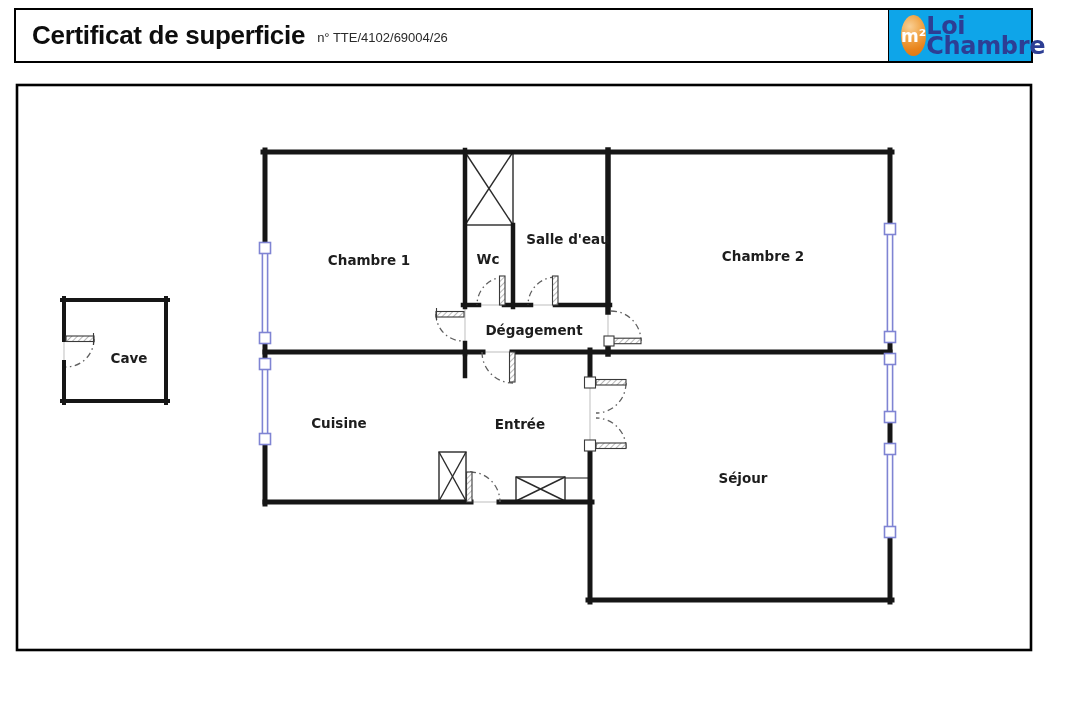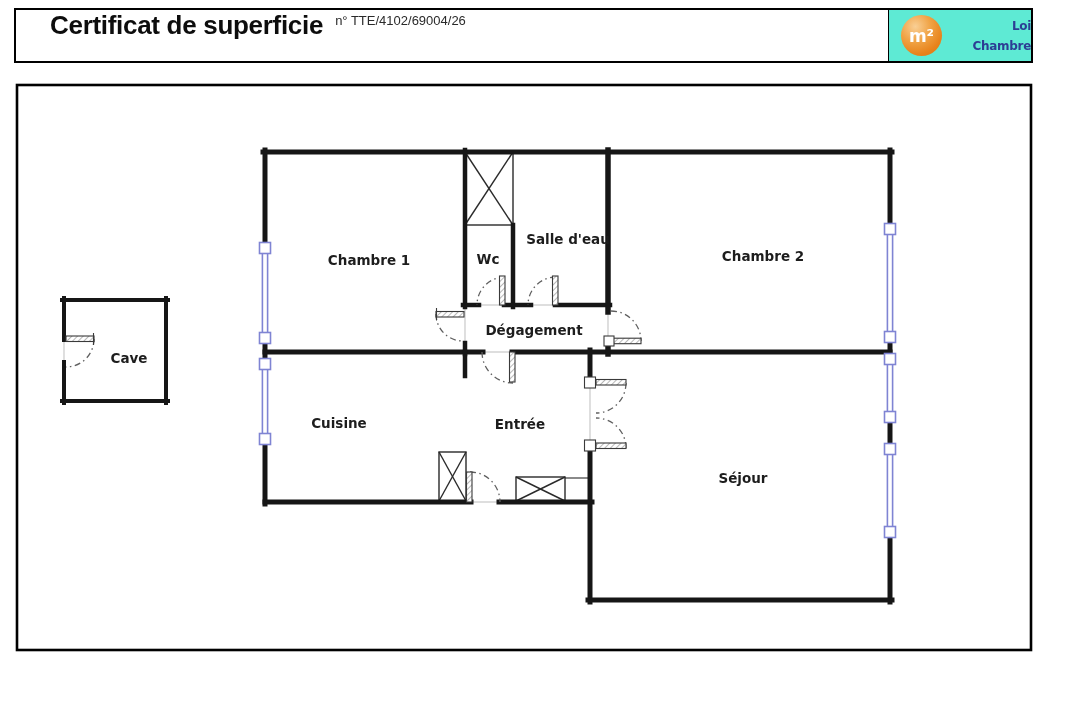--- a/index.html
+++ b/index.html
@@ -1,32 +1,32 @@
 <!DOCTYPE html>
 <html><head>
 <meta charset="utf-8">
 <style>
   html,body{margin:0;padding:0;background:#fff;}
   body{width:1080px;height:718px;position:relative;overflow:hidden;
        font-family:"Liberation Sans",sans-serif;}
   
   .hdr-box{position:absolute;top:8px;left:14px;width:872px;height:51px;
-           border:2px solid #000;background:#fff;display:flex;padding-left:18px;}
+           border:2px solid #000;background:#fff;display:flex;align-items:center;}
   .hdr-title{font-size:26px;font-weight:bold;color:#0d0d0d;margin-left:16px;
              letter-spacing:-0.3px;white-space:nowrap;}
   .hdr-num{font-size:13px;font-weight:normal;color:#2a2a2a;margin-left:12px;
            white-space:nowrap;padding-top:3px;}
   .logo-box{position:absolute;top:8px;left:888px;width:142px;height:51px;
-            border:2px solid #000;border-left:1.6px solid #000;background:#5eead4;
+            border:2px solid #000;border-left:1.6px solid #000;background:#0ea5e9;
             display:flex;align-items:center;}
   .logo-circle{width:41px;height:41px;border-radius:50%;margin-left:12px;
                background:radial-gradient(circle at 35% 28%,#f9cf95 0%,#f0a345 38%,#e8831c 70%,#dd7410 100%);
                display:flex;align-items:center;justify-content:center;
                color:#fff;font-weight:bold;font-size:17px;font-family:"DejaVu Sans",sans-serif;}
-  .logo-law{flex:1;text-align:right;color:#2d3e94;font-weight:bold;font-size:12px;
+  .logo-law{flex:1;text-align:left;color:#2d3e94;font-weight:bold;font-size:24px;
             line-height:20px;font-family:"DejaVu Sans","Liberation Sans",sans-serif;letter-spacing:-0.3px;}
   
   svg.plan{position:absolute;left:0;top:0;}
   text.room{font-family:"DejaVu Sans","Liberation Sans",sans-serif;font-weight:bold;
             font-size:13.5px;fill:#1d1d1d;text-anchor:middle;}
 </style>
 </head>
 <body>
 
 <div class="hdr-box">

